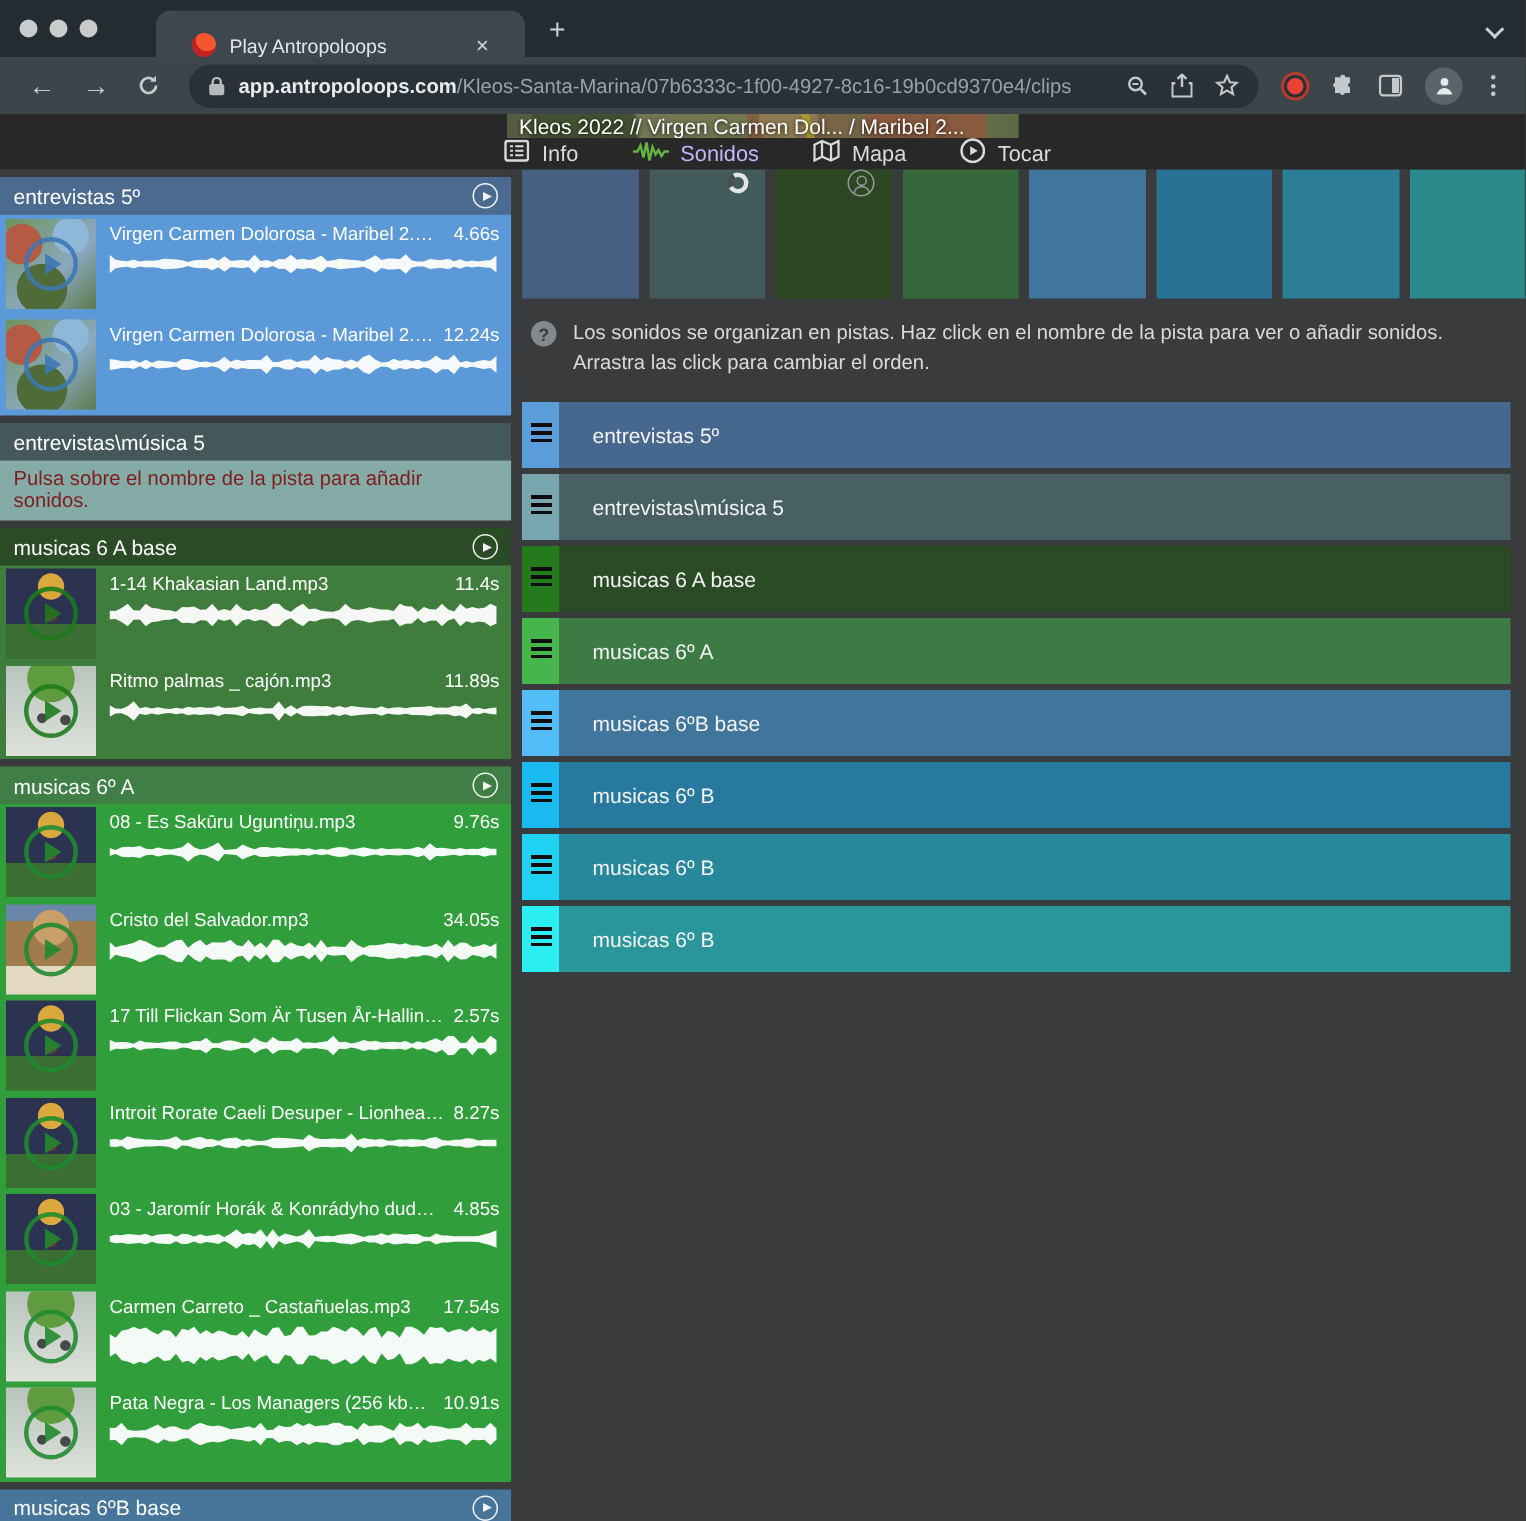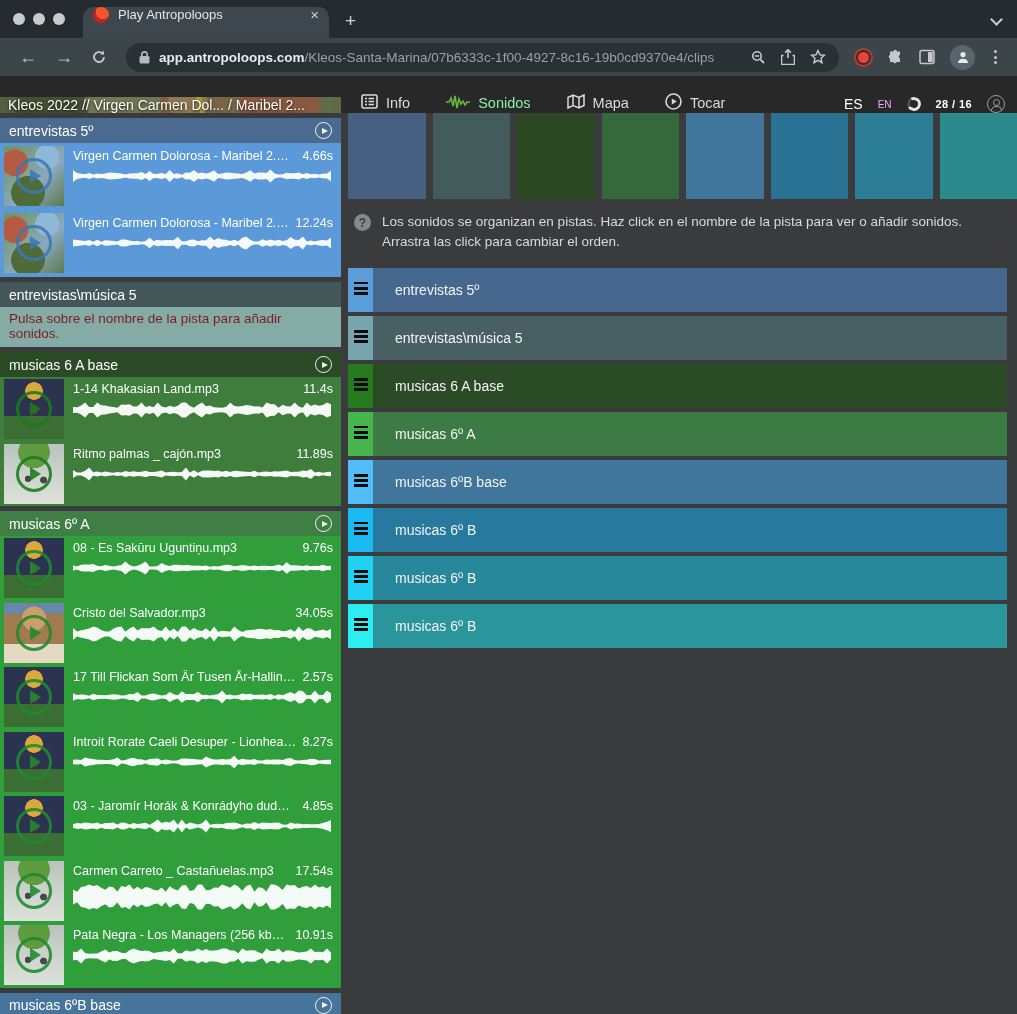--- a/index.html
+++ b/index.html
@@ -4,21 +4,21 @@
 <style>
   * { margin:0; padding:0; box-sizing:border-box; }
   html,body { width:1017px; height:1014px; overflow:hidden; background:#3a3b3d;
     font-family:"Liberation Sans", sans-serif; }
 
   
   .tabbar { height:38px; background:#242c32; display:flex; align-items:flex-end; }
   .traffic { display:flex; gap:8px; align-items:center; height:38px; padding:0 18px 0 13px; }
   .traffic i { width:12px; height:12px; border-radius:50%; background:#c9cbcd; display:block; }
   .tab { width:246px; height:31px; background:#3e474d; border-radius:10px 10px 0 0;
-    display:flex; align-items:flex-start; padding:0 10px; }
+    display:flex; align-items:flex-end; padding:0 24px;margin-left:21px; }
   .favicon { width:16px; height:16px; border-radius:50%; flex:none;
     background:radial-gradient(circle at 62% 30%, #f4552e 0 48%, #c42222 49%); }
   .tab-title { flex:1; margin-left:9px; font-size:13px; color:#e4e6e8; white-space:nowrap;
     overflow:hidden; }
   .tab-close { color:#cdd0d2; font-size:15px; line-height:1; cursor:default; }
   .newtab { color:#cdd0d2; font-size:19px; margin:0 0 6px 16px; }
   .tab-chevron { margin-left:auto; margin-right:16px; margin-bottom:14px; width:9px; height:9px;
     border-right:2px solid #cdd0d2; border-bottom:2px solid #cdd0d2; transform:rotate(45deg); }
 
   .toolbar { height:38px; background:#3c4549; display:flex; align-items:center; padding:0 10px; }
@@ -32,35 +32,35 @@
   .pill-icons { display:flex; align-items:center; gap:15px; margin-left:10px; }
   .bar-icons { display:flex; align-items:center; gap:15px; padding:0 6px; }
   .rec-dot { width:11px; height:11px; border-radius:50%; background:#ea4335;
     box-shadow:0 0 0 2px #2a3136, 0 0 0 4px #b93a2f; margin:0 3px; }
   .avatar { width:25px; height:25px; border-radius:50%; background:#59646c; display:flex;
     align-items:center; justify-content:center; }
   .dots { display:flex; flex-direction:column; gap:2.5px; padding:0 4px; }
   .dots i { width:3px; height:3px; border-radius:50%; background:#c6c9cb; }
 
   
-  .appheader { height:37px; background:#282828; display:flex; align-items:flex-end; }
+  .appheader { height:37px; background:#282828; display:flex; align-items:center;flex-direction:column; }
   .crumbzone { width:341px; flex:none; display:flex; align-items:center; padding-left:8px;
     overflow:hidden;
     background:
       linear-gradient(rgba(25,25,25,.30),rgba(25,25,25,.30)),
       linear-gradient(75deg, transparent 0 58%, #e8d23a 58% 59.5%, transparent 59.5%),
       radial-gradient(circle at 15% 80%, #55683c 0 12%, transparent 13%),
       radial-gradient(circle at 55% 30%, #c2a36a 0 10%, transparent 11%),
       radial-gradient(circle at 82% 45%, #b8764f 0 14%, transparent 15%),
       radial-gradient(circle at 35% 55%, #97a06b 0 18%, transparent 19%),
       linear-gradient(100deg,#6b7a52 0%, #a58a5d 30%, #b07a55 55%, #8d9a66 80%, #7d8b58 100%); }
   .crumb { color:#fff; font-size:14px; white-space:nowrap; text-shadow:0 1px 3px rgba(0,0,0,.85); }
   .mainnav { flex:1; display:flex; align-items:center; gap:36px; padding-left:20px; }
   .navitem { display:flex; align-items:center; gap:8px; color:#d9dadb; font-size:14.5px; }
-  .navitem.active { color:#86efac; }
+  .navitem.active { color:#c4b5fd; }
   .hdr-right { display:flex; align-items:center; gap:15px; padding-right:12px; }
   .lang-es { color:#fff; font-size:14px; }
   .lang-en { color:#f0abfc; font-size:10px; }
   .spinner { width:14px; height:14px; border-radius:50%; border:3px solid #e4e4e4;
     border-left-color:#4c4c4c; transform:rotate(15deg); }
   .counter { color:#fff; font-size:11px; font-weight:bold; letter-spacing:.4px; }
   .person { width:18px; height:18px; border-radius:50%; border:1.6px solid #9a9a9a;
     position:relative; }
   .person:before { content:""; position:absolute; left:5px; top:3px; width:5px; height:5px;
     border-radius:50%; border:1.4px solid #9a9a9a; }

